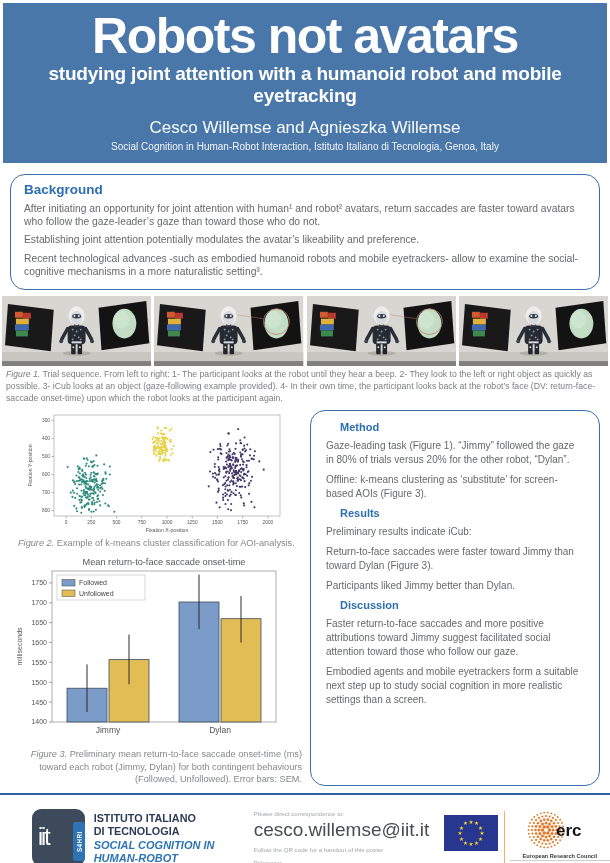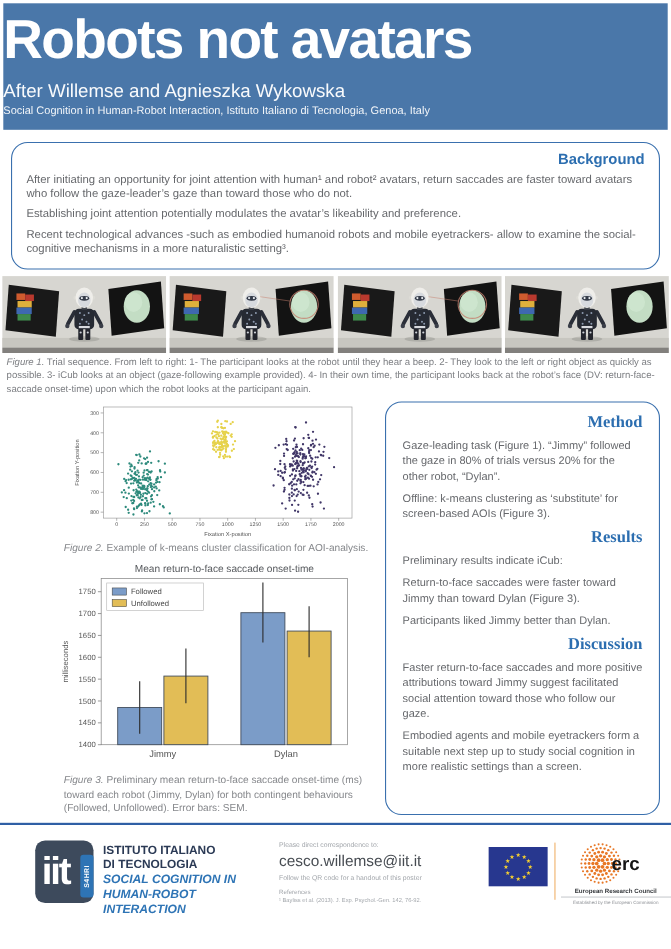--- a/index.html
+++ b/index.html
@@ -1,85 +1,86 @@
 <!DOCTYPE html>
 <html><head>
 <meta charset="utf-8">
 <style>
   html,body{margin:0;padding:0;background:#ffffff;}
   body{width:610px;height:863px;overflow:hidden;font-family:"Liberation Sans","DejaVu Sans",sans-serif;}
   .poster{position:relative;width:610px;height:863px;background:#fff;}
 
   
-  .band{margin:3px 3px 0;background:#4a77a9;color:#fff;text-align:left;padding:8px 0 11px;}
+  .band{margin:3px 3px 0;background:#4a77a9;color:#fff;text-align:center;padding:8px 0 11px;}
   .title{font-size:50px;font-weight:700;letter-spacing:-1.5px;line-height:1.02;}
   .subtitle{font-size:19px;font-weight:700;margin-top:1px;letter-spacing:-0.2px;}
   .authors{font-size:17px;margin-top:11px;font-weight:400;opacity:.97;}
   .affil{font-size:10px;margin-top:3px;opacity:.92;}
 
   
   .box{border:1.6px solid #3a70ae;border-radius:15px;box-sizing:border-box;}
   .bg-box{margin:11px 10px 0;padding:4px 13px 6px;}
-  .sec{color:#2c6eb0;font-size:13.5px;font-weight:700;margin:3px 0 1px;text-align:right;}
+  .sec{color:#2c6eb0;font-size:13.5px;font-weight:700;margin:3px 0 1px;}
   .body-p{color:#66686c;font-size:10.3px;line-height:1.33;margin:4.5px 0;}
 
   
   .photo-row{display:flex;gap:3px;margin:6px 2px 0;}
   .photo{flex:1;height:70px;}
   .photo svg{display:block;width:100%;height:70px;}
   .fig-cap{color:#7c7e82;font-size:8.7px;line-height:1.33;margin:3px 6px 4px;}
   .fig-cap i{font-style:italic;}
 
   
   .columns{display:flex;margin:6px 10px 0;gap:8px;}
-  .left-col{width:292px;margin-left:40px;}
+  .left-col{width:292px;}
   .scatter{display:block;margin-left:14px;}
   .fig2cap{font-size:9.2px;color:#85878b;margin:3px 0 7px 8px;}
   .barchart{display:block;margin-left:2px;}
-  .fig3cap{font-size:9.2px;color:#85878b;margin:2px 0 0 8px;line-height:1.35;}
+  .fig3cap{font-size:9.2px;color:#85878b;margin:2px 0 0 8px;line-height:1.35;text-align:right;}
   .right-col{flex:1;padding:7px 15px 8px;}
-  .right-col .sec{margin-left:14px;font-size:15px;font-family:Liberation Serif, serif;}
+  .right-col .sec{margin-left:14px;font-size:11px;}
   .right-col .body-p{font-size:10px;line-height:1.4;margin:6px 0;}
 
   
   .divider{margin:7px 0 0;border-top:2px solid #2f5fa5;}
   .footer{display:flex;align-items:flex-start;margin:14px 0 0 32px;}
   .iit-block{display:flex;align-items:flex-start;width:222px;}
   .iit-logo{position:relative;width:54px;height:57px;background:#3d4a5c;border-radius:9px;color:#fff;
             display:flex;align-items:center;justify-content:flex-start;padding-left:6px;box-sizing:border-box;}
-  .iit-word{font-size:35px;font-weight:700;letter-spacing:-2px;line-height:1;}
+  .iit-word{font-size:23px;font-weight:400;letter-spacing:-2px;line-height:1;}
   .s4hri{position:absolute;right:0px;bottom:5px;width:12px;height:39px;background:#2e74b5;border-radius:3px;
          display:flex;align-items:center;justify-content:center;writing-mode:vertical-rl;transform:rotate(180deg);
          font-size:6.3px;font-weight:700;letter-spacing:.4px;}
   .iit-lines{margin-left:9px;padding-top:3px;}
   .org{color:#2b3a55;font-weight:700;font-size:10.8px;line-height:1.25;}
   .dept{color:#2e74b5;font-weight:700;font-size:11px;line-height:1.25;font-style:italic;}
   .corr-block{width:188px;margin-left:2px;padding-top:1px;}
   .tiny{font-size:6.2px;color:#a2a6ab;}
-  .email{font-size:14px;color:#474c52;margin:2px 0 1px;}
+  .email{font-size:19px;color:#474c52;margin:2px 0 1px;}
   .qr{margin-top:5px;}
   .refs-head{margin-top:7px;font-size:5.6px;}
   .ref-line{font-size:5.2px;color:#a2a6ab;line-height:1.55;}
   .fund-block{width:168px;margin-left:4px;}
   .logos-row{display:flex;align-items:flex-start;}
   .eu-flag{display:block;margin-top:6px;}
   .logo-sep{width:1px;height:52px;background:#f0b26b;margin:2px 5px 0 6px;}
   .erc-wrap{text-align:center;width:100px;}
   .erc-svg{display:block;margin:0 auto;}
   .erc-name{font-size:5.6px;font-weight:700;color:#35383c;border-bottom:.5px solid #c9ccd0;padding-bottom:1.5px;}
   .erc-sub{font-size:4.2px;color:#8d9095;margin-top:1.5px;}
 </style>
 </head>
 <body>
 
 <div class="poster">
 
   <header class="band">
     <div class="title">Robots not avatars</div>
-    <div class="authors">After Willemse and Agnieszka Wykowska</div>
+    <div class="subtitle">studying joint attention with a humanoid robot and mobile eyetracking</div>
+    <div class="authors">Cesco Willemse and Agnieszka Willemse</div>
     <div class="affil">Social Cognition in Human-Robot Interaction, Istituto Italiano di Tecnologia, Genoa, Italy</div>
   </header>
 
   <section class="box bg-box">
     <h3 class="sec">Background</h3>
     <div>
         <p class="body-p">After initiating an opportunity for joint attention with human¹ and robot² avatars, return saccades are faster toward avatars who follow the gaze-leader’s gaze than toward those who do not.</p>
         <p class="body-p">Establishing joint attention potentially modulates the avatar’s likeability and preference.</p>
         <p class="body-p">Recent technological advances -such as embodied humanoid robots and mobile eyetrackers- allow to examine the social-cognitive mechanisms in a more naturalistic setting³.</p>
       </div>

